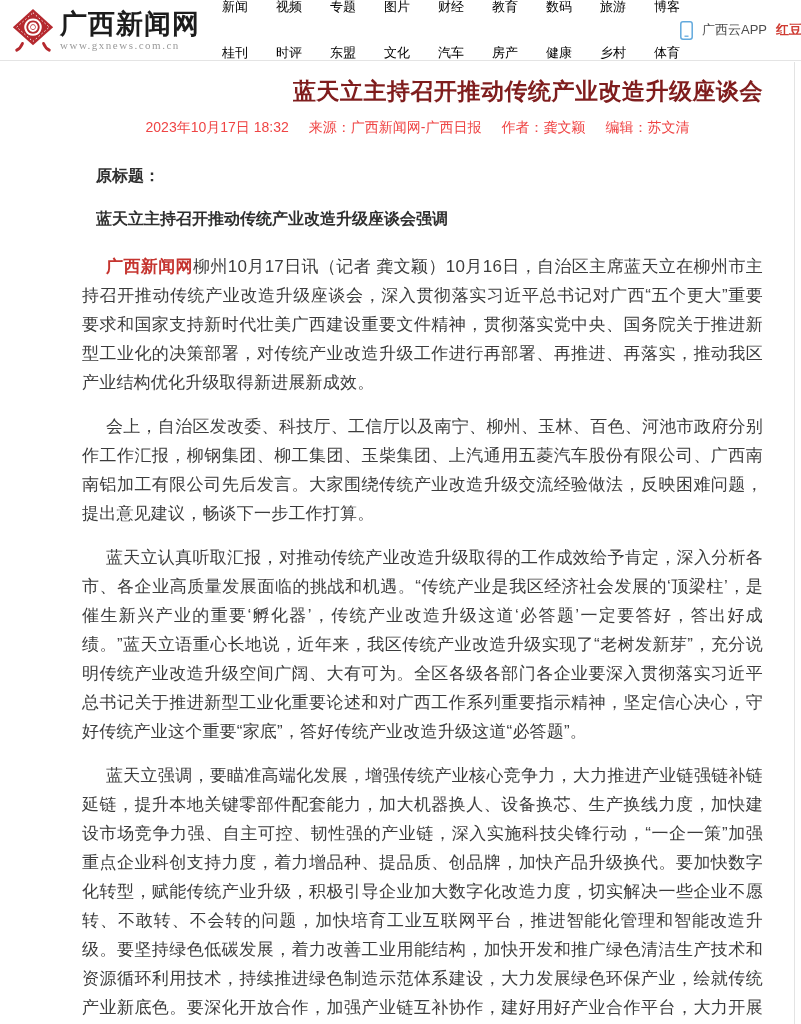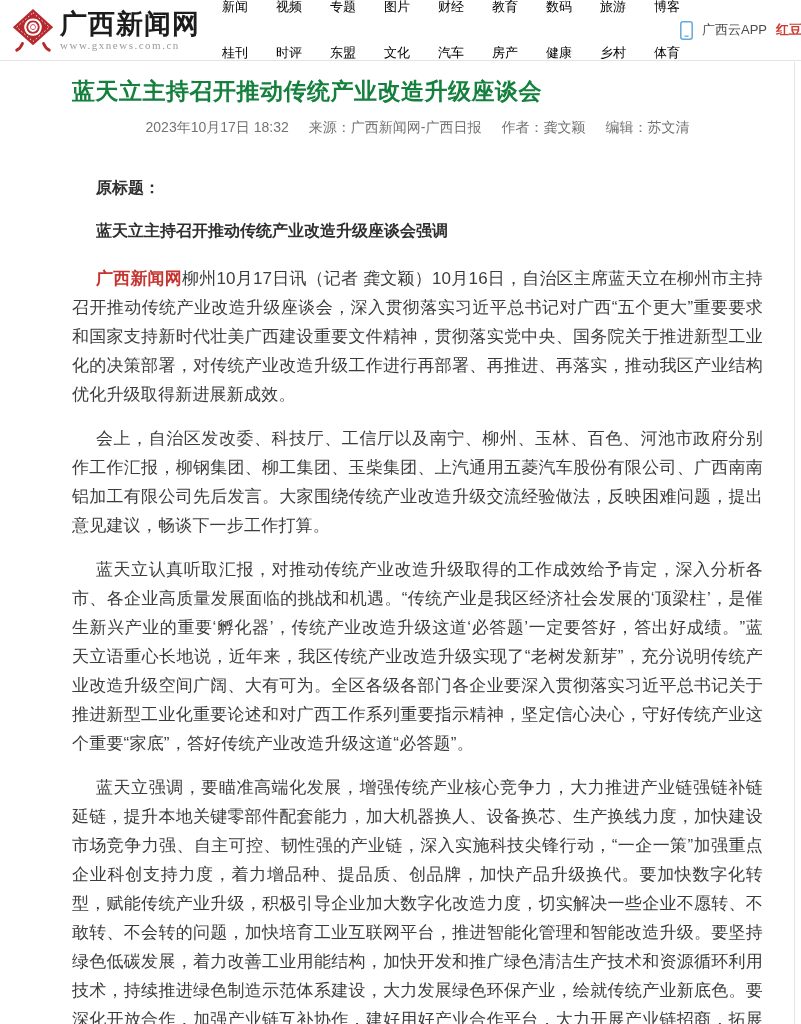--- a/index.html
+++ b/index.html
@@ -68,53 +68,54 @@
     position: absolute;
     top: 62px; bottom: 0; right: 6px;
     width: 1px; background: #e3e3e3;
   }
 
   
   .article {
     padding: 15px 38px 0 72px;
   }
   .article-title {
-    text-align: left;
+    text-align: right;
     font-size: 23px;
     font-weight: 700;
-    color: #15803d;
+    color: #7f1d1d;
     line-height: 30px;
     letter-spacing: 0.5px;
   }
   .article-meta {
     margin-top: 13px;
     display: flex;
     justify-content: center;
     gap: 20px;
     font-size: 14px;
-    color: #737373;
+    color: #ef4444;
   }
-  .lead-block { margin-top: 38px; }
+  .lead-block { margin-top: 26px; }
   .lead {
     font-size: 16px;
     font-weight: 700;
     color: #2f2f2f;
     line-height: 26px;
     text-indent: 24px;
     margin-bottom: 17px;
   }
   .body-block { margin-top: 20px; }
   .body-p {
     font-size: 17px;
     line-height: 29px;
     color: #3c3c3c;
     text-align: justify;
     text-indent: 24px;
     margin-bottom: 15px;
     letter-spacing: 0.2px;
+    margin-left: 10px;
   }
   .inline-source {
     color: #c5342f;
     font-weight: 700;
     cursor: pointer;
   }
 </style>
 </head>
 <body>
 

